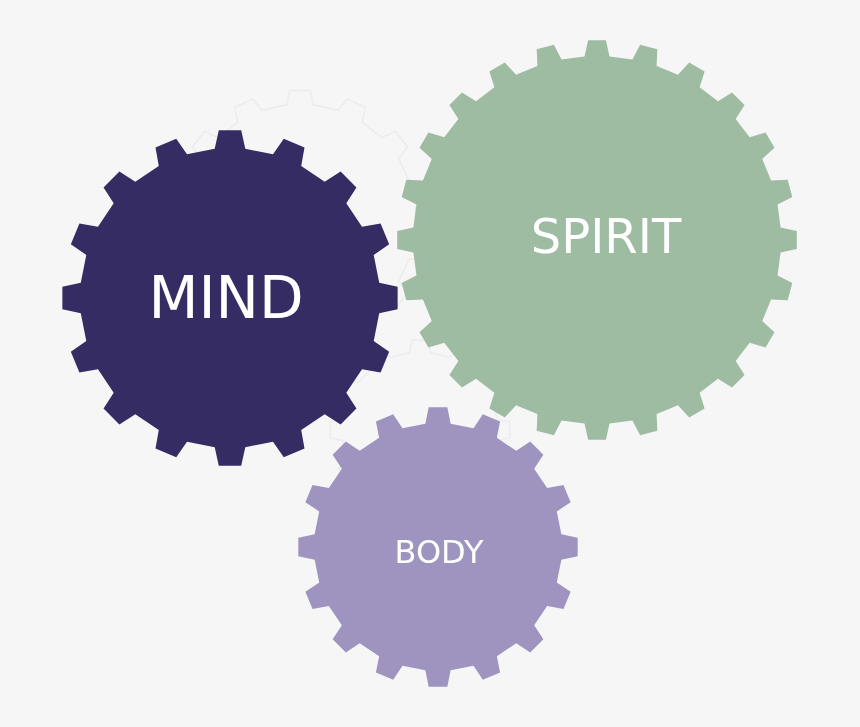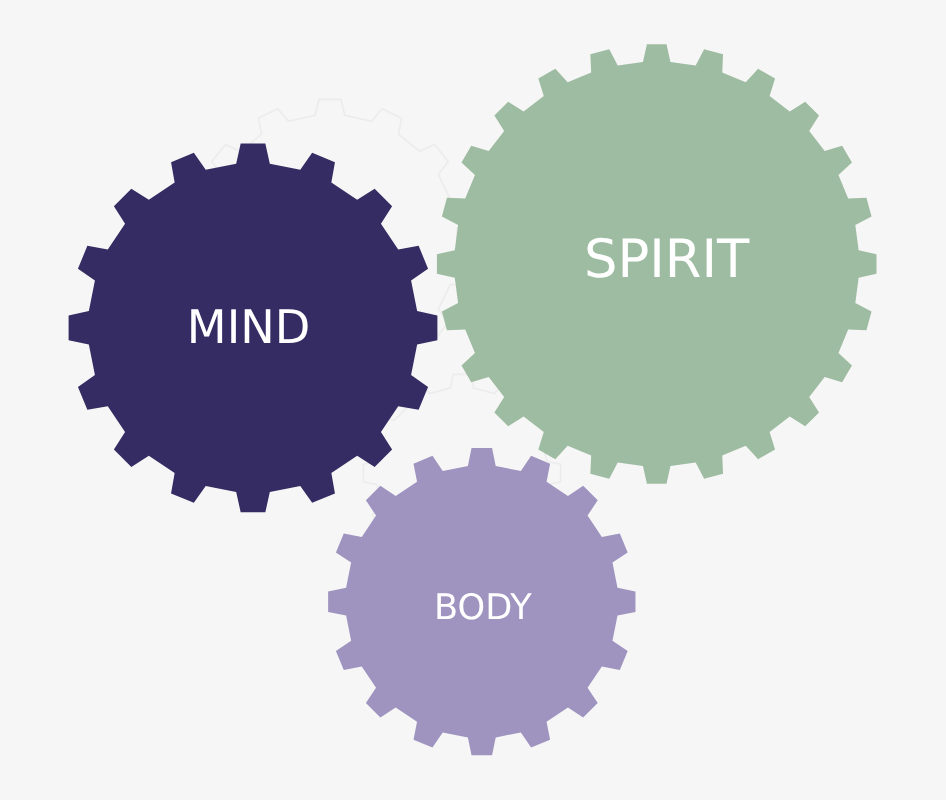--- a/index.html
+++ b/index.html
@@ -30,15 +30,15 @@
     <g id="ghost-layer">
         <path d="M286.49 104.79 L290.09 90.38 L309.91 90.38 L313.51 104.79 L337.82 110.34 L347.31 98.92 L365.17 107.51 L362.16 122.06 L381.66 137.61 L395.16 131.44 L407.52 146.93 L398.50 158.73 L409.32 181.20 L424.17 181.50 L428.58 200.82 L415.33 207.53 L415.33 232.47 L428.58 239.18 L424.17 258.50 L409.32 258.80 L398.50 281.27 L407.52 293.07 L395.16 308.56 L381.66 302.39 L362.16 317.94 L365.17 332.49 L347.31 341.08 L337.82 329.66 L313.51 335.21 L309.91 349.62 L290.09 349.62 L286.49 335.21 L262.18 329.66 L252.69 341.08 L234.83 332.49 L237.84 317.94 L218.34 302.39 L204.84 308.56 L192.48 293.07 L201.50 281.27 L190.68 258.80 L175.83 258.50 L171.42 239.18 L184.67 232.47 L184.67 207.53 L171.42 200.82 L175.83 181.50 L190.68 181.20 L201.50 158.73 L192.48 146.93 L204.84 131.44 L218.34 137.61 L237.84 122.06 L234.83 107.51 L252.69 98.92 L262.18 110.34 Z" fill="none" stroke="#ececec" stroke-width="1.5"></path>
         <path d="M409.41 352.72 L412.00 340.36 L428.00 340.36 L430.59 352.72 L449.47 357.78 L457.89 348.37 L471.75 356.37 L467.81 368.37 L481.63 382.19 L493.63 378.25 L501.63 392.11 L492.22 400.53 L497.28 419.41 L509.64 422.00 L509.64 438.00 L497.28 440.59 L492.22 459.47 L501.63 467.89 L493.63 481.75 L481.63 477.81 L467.81 491.63 L471.75 503.63 L457.89 511.63 L449.47 502.22 L430.59 507.28 L428.00 519.64 L412.00 519.64 L409.41 507.28 L390.53 502.22 L382.11 511.63 L368.25 503.63 L372.19 491.63 L358.37 477.81 L346.37 481.75 L338.37 467.89 L347.78 459.47 L342.72 440.59 L330.36 438.00 L330.36 422.00 L342.72 419.41 L347.78 400.53 L338.37 392.11 L346.37 378.25 L358.37 382.19 L372.19 368.37 L368.25 356.37 L382.11 348.37 L390.53 357.78 Z" fill="none" stroke="#ececec" stroke-width="1.5"></path>
       </g>
     <path id="gear-spirit" d="M584.49 56.43 L588.10 40.20 L605.90 40.20 L609.51 56.43 L632.42 59.44 L640.12 44.70 L657.31 49.31 L656.60 65.92 L677.95 74.76 L689.19 62.52 L704.61 71.42 L699.63 87.28 L717.96 101.34 L731.99 92.43 L744.57 105.01 L735.66 119.04 L749.72 137.37 L765.58 132.39 L774.48 147.81 L762.24 159.05 L771.08 180.40 L787.69 179.69 L792.30 196.88 L777.56 204.58 L780.57 227.49 L796.80 231.10 L796.80 248.90 L780.57 252.51 L777.56 275.42 L792.30 283.12 L787.69 300.31 L771.08 299.60 L762.24 320.95 L774.48 332.19 L765.58 347.61 L749.72 342.63 L735.66 360.96 L744.57 374.99 L731.99 387.57 L717.96 378.66 L699.63 392.72 L704.61 408.58 L689.19 417.48 L677.95 405.24 L656.60 414.08 L657.31 430.69 L640.12 435.30 L632.42 420.56 L609.51 423.57 L605.90 439.80 L588.10 439.80 L584.49 423.57 L561.58 420.56 L553.88 435.30 L536.69 430.69 L537.40 414.08 L516.05 405.24 L504.81 417.48 L489.39 408.58 L494.37 392.72 L476.04 378.66 L462.01 387.57 L449.43 374.99 L458.34 360.96 L444.28 342.63 L428.42 347.61 L419.52 332.19 L431.76 320.95 L422.92 299.60 L406.31 300.31 L401.70 283.12 L416.44 275.42 L413.43 252.51 L397.20 248.90 L397.20 231.10 L413.43 227.49 L416.44 204.58 L401.70 196.88 L406.31 179.69 L422.92 180.40 L431.76 159.05 L419.52 147.81 L428.42 132.39 L444.28 137.37 L458.34 119.04 L449.43 105.01 L462.01 92.43 L476.04 101.34 L494.37 87.28 L489.39 71.42 L504.81 62.52 L516.05 74.76 L537.40 65.92 L536.69 49.31 L553.88 44.70 L561.58 59.44 Z" fill="#9ebca1"></path>
     <path id="gear-mind" d="M214.71 148.78 L218.79 130.37 L241.21 130.37 L245.29 148.78 L272.98 154.29 L283.79 138.85 L304.50 147.42 L301.23 165.99 L324.70 181.68 L340.60 171.55 L356.45 187.40 L346.32 203.30 L362.01 226.77 L380.58 223.50 L389.15 244.21 L373.71 255.02 L379.22 282.71 L397.63 286.79 L397.63 309.21 L379.22 313.29 L373.71 340.98 L389.15 351.79 L380.58 372.50 L362.01 369.23 L346.32 392.70 L356.45 408.60 L340.60 424.45 L324.70 414.32 L301.23 430.01 L304.50 448.58 L283.79 457.15 L272.98 441.71 L245.29 447.22 L241.21 465.63 L218.79 465.63 L214.71 447.22 L187.02 441.71 L176.21 457.15 L155.50 448.58 L158.77 430.01 L135.30 414.32 L119.40 424.45 L103.55 408.60 L113.68 392.70 L97.99 369.23 L79.42 372.50 L70.85 351.79 L86.29 340.98 L80.78 313.29 L62.37 309.21 L62.37 286.79 L80.78 282.71 L86.29 255.02 L70.85 244.21 L79.42 223.50 L97.99 226.77 L113.68 203.30 L103.55 187.40 L119.40 171.55 L135.30 181.68 L158.77 165.99 L155.50 147.42 L176.21 138.85 L187.02 154.29 Z" fill="#342c63"></path>
     <path id="gear-body" d="M425.36 423.65 L428.66 407.31 L447.34 407.31 L450.64 423.65 L473.53 428.20 L482.83 414.37 L500.08 421.52 L496.88 437.87 L516.29 450.84 L530.17 441.62 L543.38 454.83 L534.16 468.71 L547.13 488.12 L563.48 484.92 L570.63 502.17 L556.80 511.47 L561.35 534.36 L577.69 537.66 L577.69 556.34 L561.35 559.64 L556.80 582.53 L570.63 591.83 L563.48 609.08 L547.13 605.88 L534.16 625.29 L543.38 639.17 L530.17 652.38 L516.29 643.16 L496.88 656.13 L500.08 672.48 L482.83 679.63 L473.53 665.80 L450.64 670.35 L447.34 686.69 L428.66 686.69 L425.36 670.35 L402.47 665.80 L393.17 679.63 L375.92 672.48 L379.12 656.13 L359.71 643.16 L345.83 652.38 L332.62 639.17 L341.84 625.29 L328.87 605.88 L312.52 609.08 L305.37 591.83 L319.20 582.53 L314.65 559.64 L298.31 556.34 L298.31 537.66 L314.65 534.36 L319.20 511.47 L305.37 502.17 L312.52 484.92 L328.87 488.12 L341.84 468.71 L332.62 454.83 L345.83 441.62 L359.71 450.84 L379.12 437.87 L375.92 421.52 L393.17 414.37 L402.47 428.20 Z" fill="#9f94c0"></path>
   </svg>
 
   <div class="gear-label" id="label-spirit" style="left: 594px; top: 236px; font-size: 48px; margin-left: 12px;">SPIRIT</div>
-  <div class="gear-label" id="label-mind" style="left: 226px; top: 298px; font-size: 42px;">MIND</div>
+  <div class="gear-label" id="label-mind" style="left: 226px; top: 298px; font-size: 58px;">MIND</div>
   <div class="gear-label" id="label-body" style="left: 439px; top: 552px; font-size: 32px;">BODY</div>
 </div>
 
 </body></html>

